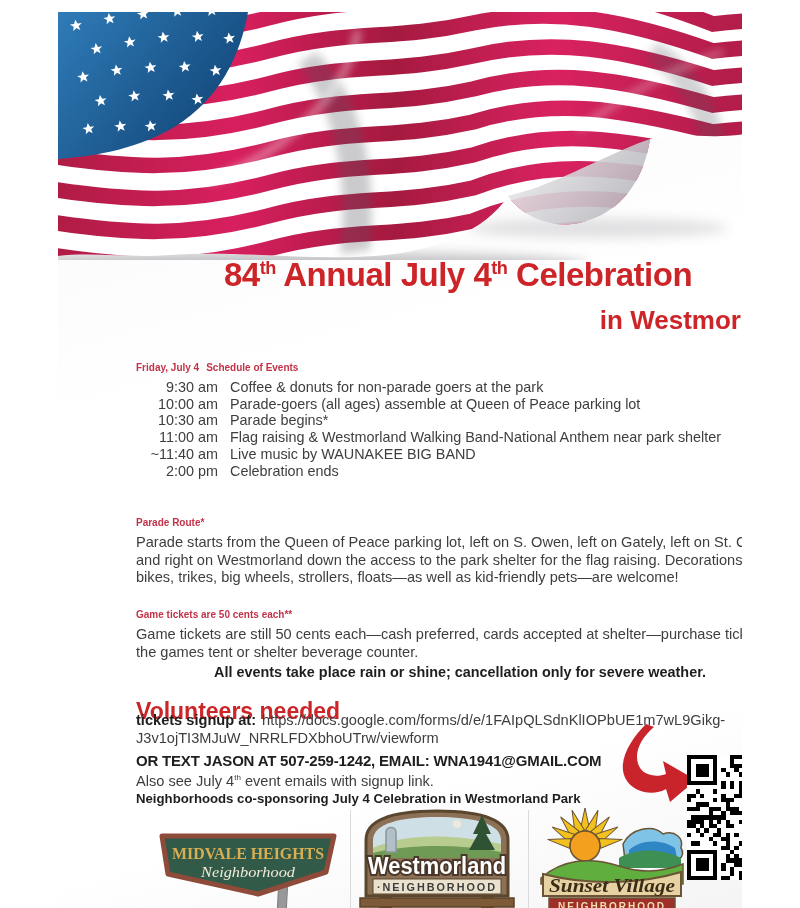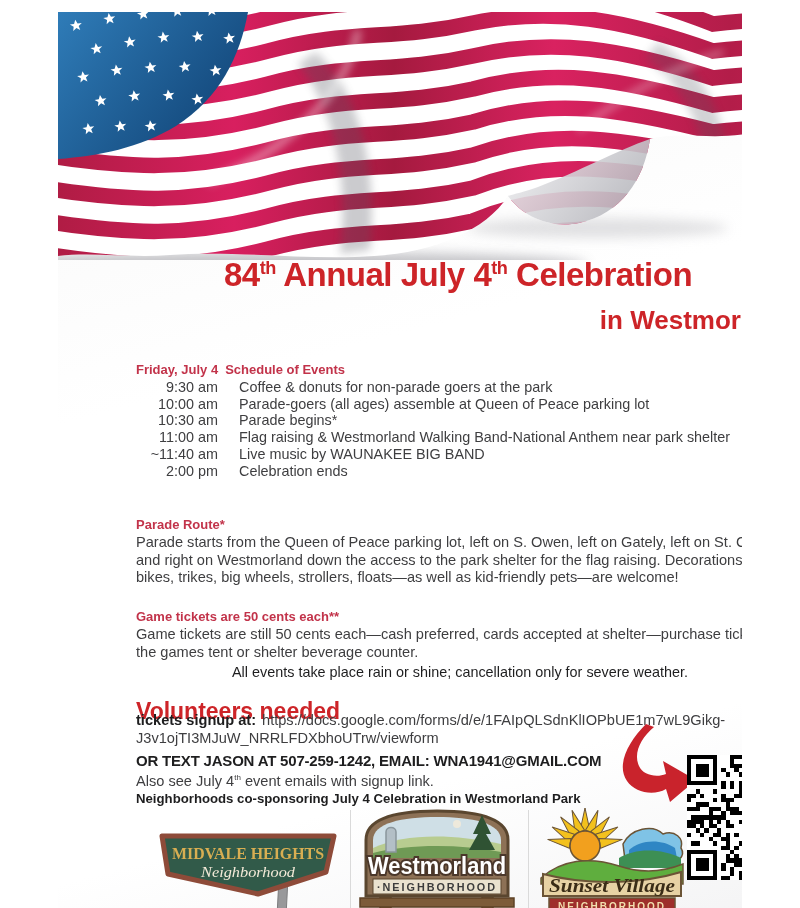--- a/index.html
+++ b/index.html
@@ -6,32 +6,32 @@
   body{font-family:"Liberation Sans", sans-serif; background:#fff;}
   .page{position:relative; width:684px; height:908px; overflow:hidden; margin:12px auto;
         background:linear-gradient(165deg,#f0f0f1 0%,#fafafa 16%,#ffffff 38%,#ffffff 80%,#f4f4f5 100%);}
   .abs{position:absolute;}
   .flag{top:0; left:0;}
   .title{top:244px; left:0; width:800px; text-align:center; font-weight:bold; font-size:33px;
          letter-spacing:-0.5px; color:var(--title-red,#cd2428);}
   .title sup,.alsosee sup{font-size:55%; line-height:0; vertical-align:super;}
   .subtitle{top:293px; left:0; width:800px; text-align:right; font-weight:bold; font-size:26px;
             color:var(--title-red,#cd2428);}
-  .sec-head{left:78px; font-weight:bold; font-size:13px; color:var(--heading-red,#c2334a);}
+  .sec-head{left:78px; font-weight:bold; font-size:10px; color:var(--heading-red,#c2334a);}
   .sched-head{top:350px;}
   .sched-head .gap{margin-left:7px;}
   .schedule{top:367px; left:86px; width:648px; font-size:14.4px; line-height:16.7px; color:var(--body-text,#3e3e40);}
-  .srow{display:grid; grid-template-columns:74px 1fr; column-gap:21px;}
+  .srow{display:grid; grid-template-columns:74px 1fr; column-gap:12px;}
   .stime{text-align:right; white-space:nowrap;}
   .body-par{left:78px; width:655px; font-size:14.6px; line-height:17.5px; color:var(--body-text,#3e3e40);}
   .parade-head{top:505px;}
   .parade-body{top:522px;}
   .game-head{top:597px;}
   .game-body{top:614px;}
-  .rain{top:652px; left:78px; width:648px; text-align:center; font-weight:normal; font-size:14.4px;
+  .rain{top:652px; left:78px; width:648px; text-align:center; font-weight:bold; font-size:14.4px;
         color:var(--strong-text,#1e1e1f);}
   .vol-head{top:686px; left:78px; font-weight:bold; font-size:23px; color:var(--title-red,#cd2428);}
   .signup{top:700px; left:78px; width:655px; font-size:14.6px; line-height:17.5px; color:var(--body-text,#3e3e40);}
   .signup .lbl{font-weight:bold; color:var(--strong-text,#1e1e1f); margin-right:6px;}
   .contact{top:740px; left:78px; font-weight:bold; font-size:15px; letter-spacing:-0.2px;
            color:var(--strong-text,#1e1e1f);}
   .alsosee{top:761px; left:78px; font-size:14.6px; color:var(--body-text,#3e3e40);}
   .sponsors-head{top:779px; left:78px; width:548px; font-weight:bold; font-size:13.2px;
                  color:var(--strong-text,#1e1e1f);}
   .vsep{width:1px; background:#dadada; top:798px; height:106px;}

